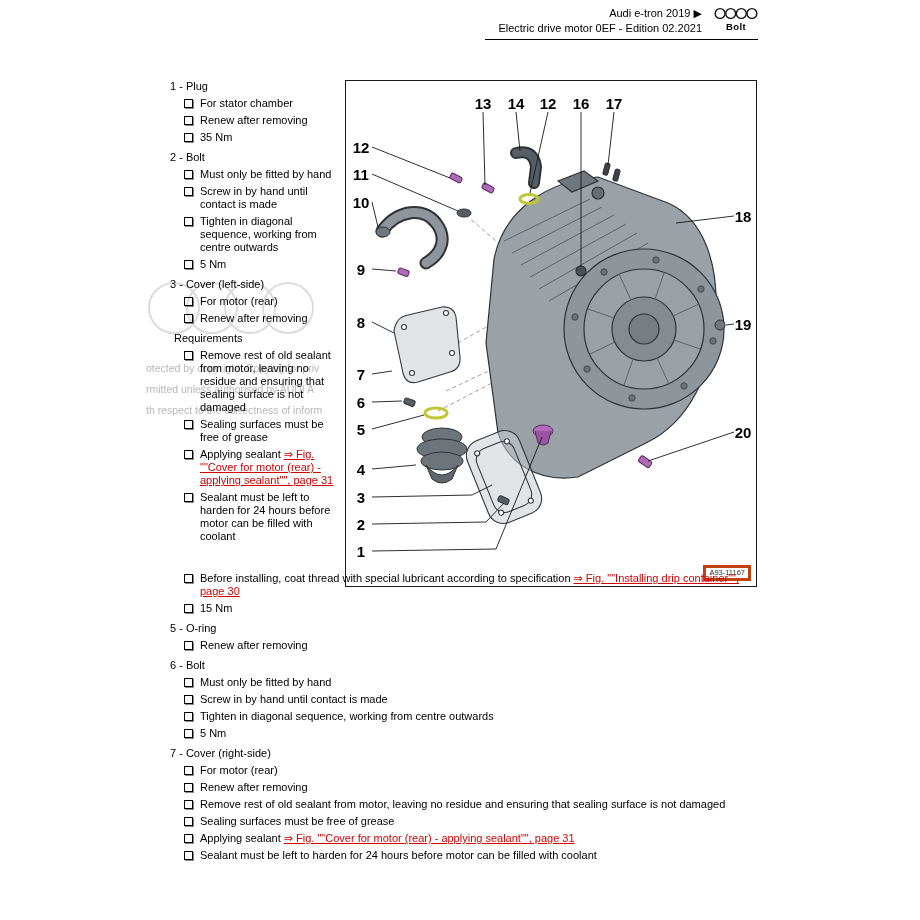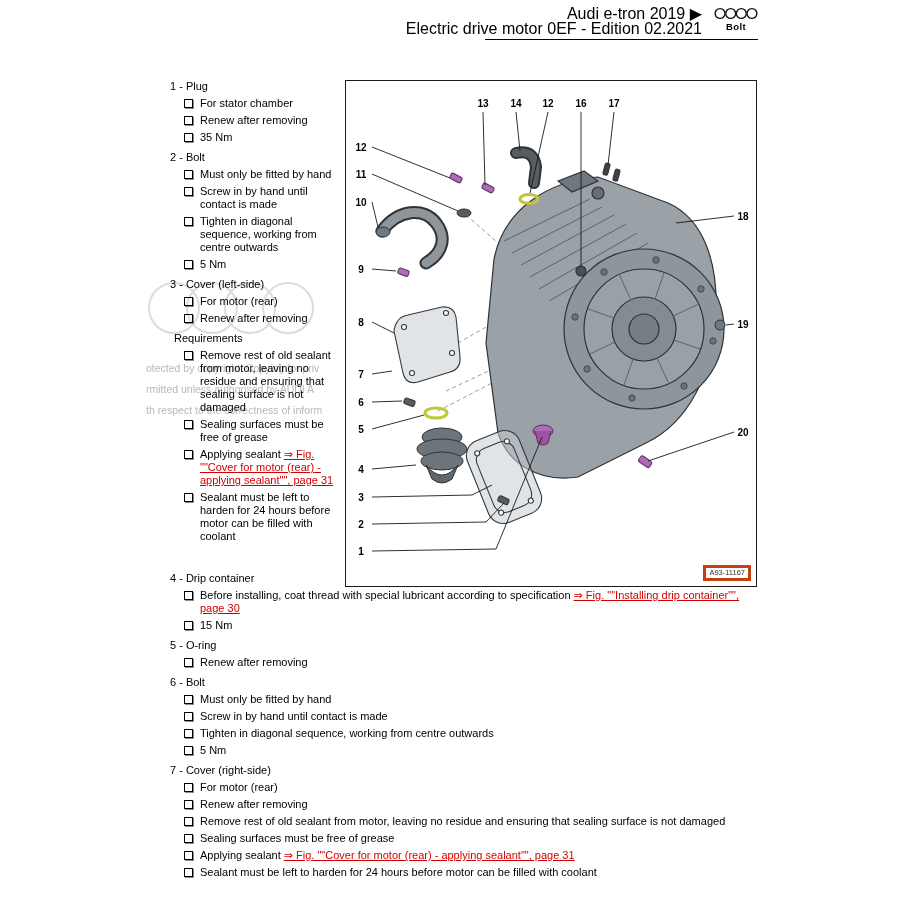--- a/index.html
+++ b/index.html
@@ -1,20 +1,20 @@
 <!DOCTYPE html>
 <html><head>
 <meta charset="utf-8">
 <style>
   html,body{margin:0;padding:0;background:#fff;}
   .page{position:relative;width:920px;height:920px;background:#fff;overflow:hidden;
         font-family:"Liberation Sans",sans-serif;font-size:11px;color:#000;}
   
   .hdr{position:absolute;top:6px;left:0;width:758px;display:flex;justify-content:flex-end;gap:12px;z-index:2;}
-  .hdr-text{text-align:right;font-size:16px;line-height:15px;}
+  .hdr-text{text-align:right;font-size:11px;line-height:15px;}
   .hdr-logo{width:44px;text-align:center;}
   .hdr-brand{font-size:9.5px;font-weight:bold;letter-spacing:.4px;margin-top:-2px;}
   .hdr-rule{position:absolute;top:39px;left:485px;width:273px;border-top:1px solid #000;z-index:2;}
   
   .wm-rings{position:absolute;left:146px;top:278px;z-index:0;}
   .wm-text{position:absolute;left:146px;top:358px;width:560px;color:#b8b8b8;
            font-size:10.5px;line-height:21px;z-index:0;}
   
   .col{line-height:13px;z-index:1;}
   .left-col{position:absolute;left:170px;top:80px;width:168px;}
@@ -23,21 +23,21 @@
   .col .part-label:first-child{margin-top:0;}
   .req-heading{margin:7px 0 4px 4px;}
   .bullet{display:flex;margin:0 0 4px 14px;}
   .cb{flex:none;width:7px;height:7px;border:1px solid #000;box-shadow:1px 1px 0 #8a8a8a;margin:2px 7px 0 0;}
   .btxt{flex:1;}
   .fig-link{color:#d40000;text-decoration:underline;cursor:pointer;}
   
   .figure{position:absolute;left:345px;top:80px;width:412px;height:507px;
           border:1.5px solid #1a1a1a;background:#fff;box-sizing:border-box;z-index:1;}
   .figure svg{position:absolute;left:0;top:0;}
-  .callout{position:absolute;transform:translate(-50%,-50%);font-weight:bold;font-size:10px;white-space:nowrap;}
+  .callout{position:absolute;transform:translate(-50%,-50%);font-weight:bold;font-size:15px;white-space:nowrap;}
   .fig-code{position:absolute;right:5px;bottom:5px;border:3px solid #c2410c;color:#333;
             font-size:7.5px;line-height:10px;padding:0 3px;}
 </style>
 </head>
 <body>
 
 <div class="page">
 
   <div class="wm-rings">
     <svg width="170" height="60" viewBox="0 0 170 60">
@@ -279,21 +279,20 @@
         <span class="callout" style="left: 235px; top: 22px;">16</span>
         <span class="callout" style="left: 268px; top: 22px;">17</span>
         <span class="callout" style="left: 397px; top: 135px;">18</span>
         <span class="callout" style="left: 397px; top: 243px;">19</span>
         <span class="callout" style="left: 397px; top: 351px;">20</span>
       </div>
     <div class="fig-code">A93-11167</div>
   </div>
 
   <div class="col bottom-col" id="bottomCol">
-      <div class="part-label">4 - Drip container</div>
       <div class="bullet">
         <span class="cb"></span>
         <span class="btxt"><span>Before installing, coat thread with special lubricant according to specification </span><span class="fig-link">⇒ Fig. ""Installing drip container"", page 30</span></span>
       </div>
       <div class="bullet">
         <span class="cb"></span>
         <span class="btxt"><span>15 Nm</span></span>
       </div>
       <div class="part-label">5 - O-ring</div>
       <div class="bullet">

